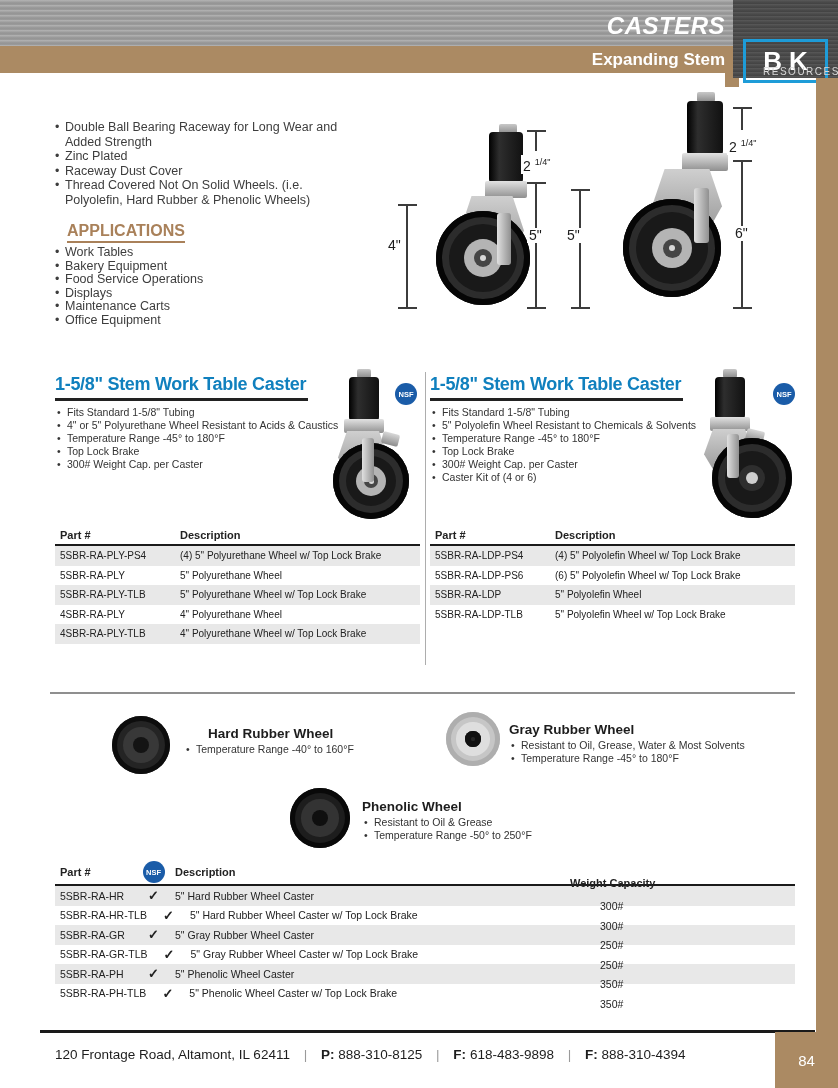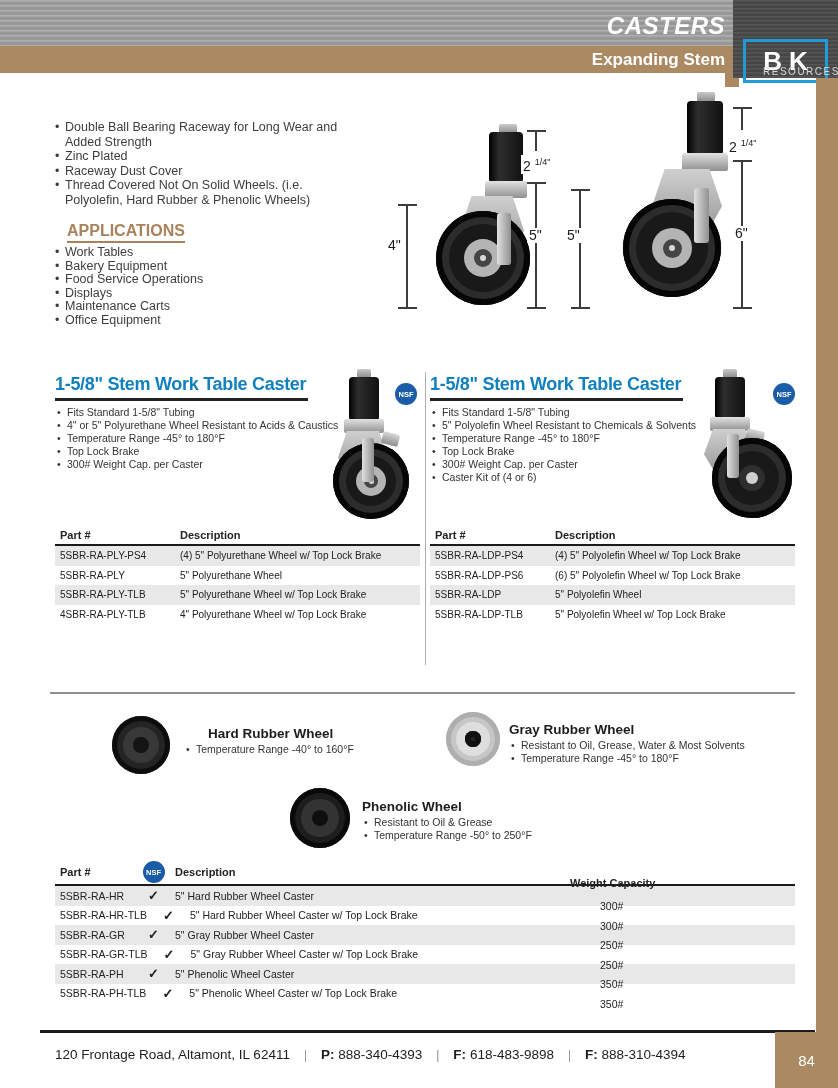--- a/index.html
+++ b/index.html
@@ -250,20 +250,24 @@
         <div class="prow">
           <span class="col-part">5SBR-RA-PLY</span>
           <span class="col-desc">5" Polyurethane Wheel</span>
         </div>
 
         <div class="prow">
           <span class="col-part">5SBR-RA-PLY-TLB</span>
           <span class="col-desc">5" Polyurethane Wheel w/ Top Lock Brake</span>
         </div>
 
+        <div class="prow">
+          <span class="col-part">4SBR-RA-PLY</span>
+          <span class="col-desc">4" Polyurethane Wheel</span>
+        </div>
 
         <div class="prow">
           <span class="col-part">4SBR-RA-PLY-TLB</span>
           <span class="col-desc">4" Polyurethane Wheel w/ Top Lock Brake</span>
         </div>
       </div>
   </div>
 
   <div class="ptable" style="left:430px;top:526px;width:365px;">
     <div class="ptable-head">
@@ -386,21 +390,21 @@
           <span class="bcol-weight">350#</span>
         </div>
       </div>
   </div>
 
   <div class="footer-rule"></div>
   <div class="footer-text">
     <span>120 Frontage Road, Altamont, IL 62411</span>
     <span class="sep">|</span>
     <b>P:</b>
-    <span>888-340-4393</span>
+    <span>888-310-8125</span>
     <span class="sep">|</span>
     <b>F:</b>
     <span>618-483-9898</span>
     <span class="sep">|</span>
     <b>F:</b>
     <span>888-310-4394</span>
   </div>
   <div class="page-box">84</div>
 
 </div>

